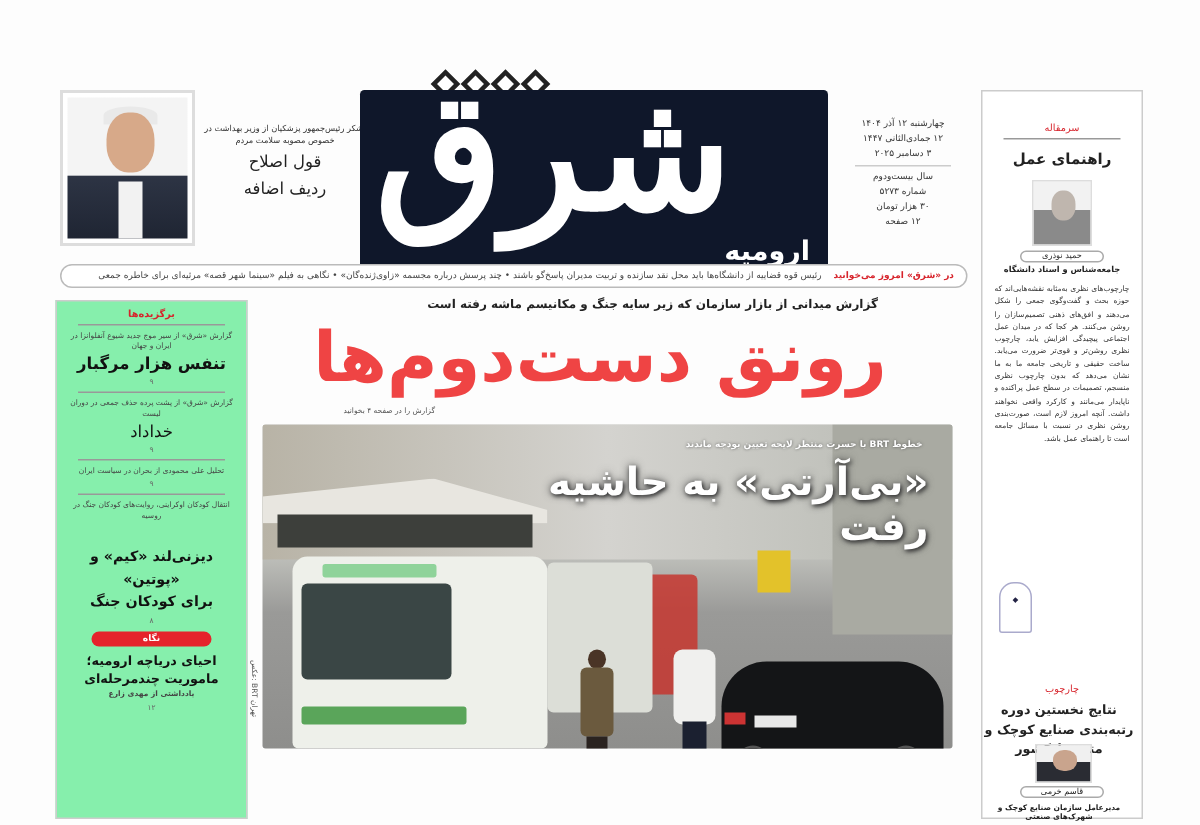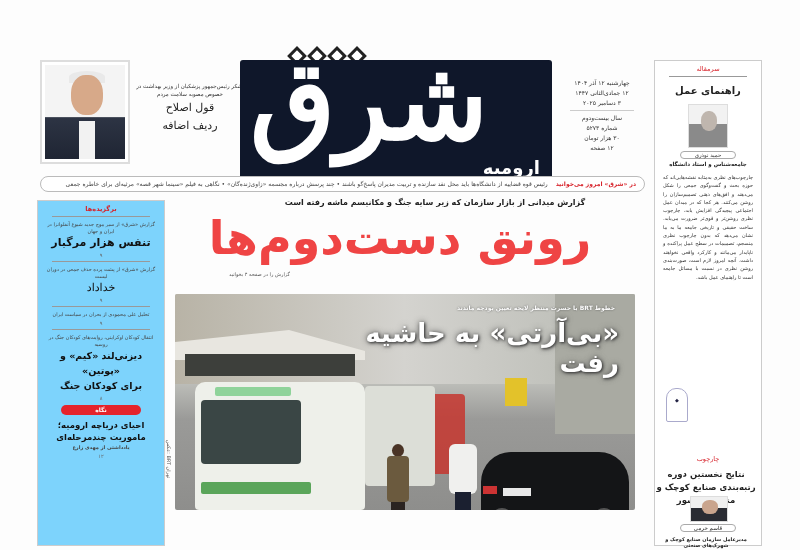--- a/index.html
+++ b/index.html
@@ -31,21 +31,21 @@
   
   .ticker { position: absolute; left: 40px; top: 176px; width: 605px; height: 16px; border: 1px solid #bbb; border-radius: 8px; background: #fff; font-size: 6px; line-height: 14px; color: #444; padding: 0 8px; white-space: nowrap; overflow: hidden; text-align: right; }
   .ticker .hl { color: #d7232b; font-weight: bold; margin-left: 6px; }
 
   
   .kicker { position: absolute; left: 250px; top: 198px; width: 370px; text-align: center; font-size: 8px; font-weight: bold; color: #222; }
   .headline { position: absolute; left: 180px; top: 208px; width: 440px; text-align: center; font-family: "DejaVu Sans", sans-serif; font-weight: bold; font-size: 46px; line-height: 60px; color: #ef4444; letter-spacing: -1px; }
   .photo-credit { position: absolute; left: 180px; top: 271px; width: 110px; font-size: 5px; color: #555; }
 
   
-  .photo { position: absolute; left: 175px; top: 294px; width: 460px; height: 216px; overflow: hidden; border-radius: 2px;
+  .photo { position: absolute; left: 175px; top: 283px; width: 460px; height: 216px; overflow: hidden; border-radius: 2px;
     background: linear-gradient(180deg, #c8c8c4 0%, #bfc0bb 40%, #9a9a98 58%, #8e8e8c 100%); }
   .bldg { position: absolute; background: #b9b6ae; }
   .canopy { position: absolute; left: 0; top: 36px; width: 190px; height: 30px; background: #e8e6e0; clip-path: polygon(0 40%, 60% 0, 100% 70%, 100% 100%, 0 100%); }
   .canopy-dark { position: absolute; left: 10px; top: 60px; width: 170px; height: 22px; background: #3d3f3b; }
   .bus { position: absolute; left: 20px; top: 88px; width: 170px; height: 128px; background: #eef0ea; border-radius: 10px 10px 4px 4px; }
   .bus .windshield { position: absolute; left: 6px; top: 18px; width: 100px; height: 64px; background: #3a4645; border-radius: 4px; }
   .bus .sign { position: absolute; left: 20px; top: 5px; width: 76px; height: 9px; background: #8fd39a; border-radius: 2px; }
   .bus .skirt { position: absolute; left: 6px; top: 100px; width: 110px; height: 12px; background: #5aa55a; border-radius: 2px; }
   .bus2 { position: absolute; left: 190px; top: 92px; width: 70px; height: 100px; background: #dcded7; border-radius: 4px; }
   .bus3 { position: absolute; left: 240px; top: 100px; width: 50px; height: 80px; background: #c6362f; border-radius: 4px; opacity: .85; }
@@ -59,32 +59,32 @@
   .person-walk .head { position: absolute; left: 5px; top: 0; width: 12px; height: 13px; border-radius: 50%; background: #4a3426; }
   .person-walk .legs { position: absolute; left: 4px; top: 58px; width: 14px; height: 46px; background: #2a2320; }
   .person-white { position: absolute; left: 274px; top: 140px; width: 28px; height: 84px; }
   .person-white .body { position: absolute; left: 0; top: 10px; width: 28px; height: 50px; background: #f0f0ee; border-radius: 6px; }
   .person-white .legs { position: absolute; left: 6px; top: 58px; width: 16px; height: 28px; background: #1b2030; }
   .photo-sign { position: absolute; left: 330px; top: 84px; width: 22px; height: 28px; background: #e3c22a; }
   .photo-kicker { position: absolute; right: 20px; top: 10px; width: 260px; text-align: right; font-size: 6px; font-weight: bold; color: #fff; text-shadow: 0 0 2px #555; }
   .photo-headline { position: absolute; right: 16px; top: 24px; width: 300px; text-align: right; font-weight: bold; font-size: 26px; color: #ffffff; text-shadow: 1px 1px 3px #333, 0 0 6px #555; }
 
   
-  .left-col { position: absolute; left: 37px; top: 200px; width: 128px; height: 346px; border: 1px solid #ccc; background: #7dd3fc; }
+  .left-col { position: absolute; left: 37px; top: 200px; width: 128px; height: 346px; border: 1px solid #ccc; background: #86efac; }
   .col-badge { margin: 4px auto 0; width: 70px; text-align: center; font-size: 6.5px; color: #d7232b; font-weight: bold; }
   .col-rule { margin: 3px 14px; border-top: 1px solid #999; height: 1px; position: relative; }
   .col-num { text-align: center; font-size: 5px; color: #666; margin-top: 2px; }
   .item-kicker { text-align: center; font-size: 5px; line-height: 7px; color: #444; padding: 0 8px; margin-top: 4px; }
   .item-title { text-align: center; font-family: "DejaVu Sans", sans-serif; font-weight: bold; font-size: 11px; line-height: 15px; color: #111; padding: 0 4px; }
   .item-title.serif { font-family: "DejaVu Serif", serif; font-weight: normal; }
   .red-pill { margin: 4px auto; width: 80px; height: 10px; background: #e5232b; border-radius: 5px; color: #fff; font-size: 6px; font-weight: bold; text-align: center; line-height: 10px; }
 
   
   .right-col { position: absolute; left: 654px; top: 60px; width: 108px; height: 486px; border: 1px solid #ccc; background: #fff; }
-  .rc-badge { text-align: center; font-size: 6.5px; color: #d7232b; margin-top: 4px; }
+  .rc-badge { text-align: center; font-size: 6.5px; color: #d7232b; margin-top: 20px; }
   .rc-title { text-align: center; font-weight: bold; font-size: 10px; margin-top: 8px; color: #222; }
   .rc-photo { margin: 8px auto 0; width: 40px; height: 44px; background: linear-gradient(#f2f2f2 0 45%, #8a8a8a 46% 100%); border: 1px solid #ddd; position: relative; }
   .rc-photo .face { position: absolute; left: 12px; top: 6px; width: 16px; height: 20px; border-radius: 45%; background: #bfb6ae; }
   .rc-name { margin: 3px auto 0; width: 56px; text-align: center; font-size: 5.5px; border: 1px solid #aaa; border-radius: 5px; color: #333; }
   .rc-role { text-align: center; font-size: 5.5px; font-weight: bold; color: #222; margin-top: 2px; }
   .rc-body { padding: 6px 8px 0; font-size: 5px; line-height: 8.3px; color: #333; text-align: justify; }
   .rc-logo { position: absolute; left: 12px; top: 388px; width: 22px; height: 34px; background: #fff; border: 1px solid #aac; border-radius: 10px 10px 2px 2px; font-size: 5px; text-align: center; color: #224; padding-top: 8px; }
   .rc2-badge { position: absolute; left: 0; top: 454px; width: 106px; text-align: center; font-size: 6.5px; color: #d7232b; }
   .rc2-title { position: absolute; left: 4px; top: 446px; width: 100px; text-align: center; font-size: 8.5px; line-height: 13px; font-weight: bold; color: #222; }
   .rc2-photo { position: absolute; left: 36px; top: 478px; width: 38px; height: 40px; background: linear-gradient(#f0f0f0 0 45%, #2a2c33 46% 100%); border: 1px solid #ddd; }
@@ -184,21 +184,21 @@
     <div class="item-kicker">گزارش «شرق» از پشت پرده حذف جمعی در دوران لیست</div>
     <div class="item-title serif">خداداد</div>
     <div class="col-num">۹</div>
     <div class="col-rule"></div>
 
     <div class="item-kicker">تحلیل علی محمودی از بحران در سیاست ایران</div>
     <div class="col-num">۹</div>
     <div class="col-rule"></div>
 
     <div class="item-kicker">انتقال کودکان اوکراینی، روایت‌های کودکان جنگ در روسیه</div>
-    <div class="item-title" style="font-size:9.5px;">دیزنی‌لند «کیم» و «پوتین»</div>
+    <div class="item-title" style="font-size:9.5px;margin-top:16px;">دیزنی‌لند «کیم» و «پوتین»</div>
     <div class="item-title" style="font-size:9.5px;">برای کودکان جنگ</div>
     <div class="col-num">۸</div>
 
     <div class="red-pill">نگاه</div>
     <div class="item-title" style="font-size:8.5px;line-height:12px;">احیای دریاچه ارومیه؛</div>
     <div class="item-title" style="font-size:8.5px;line-height:12px;">ماموریت چندمرحله‌ای</div>
     <div class="item-kicker" style="margin-top:1px;font-weight:bold;">یادداشتی از مهدی زارع</div>
     <div class="col-num">۱۲</div>
   </div>
 

